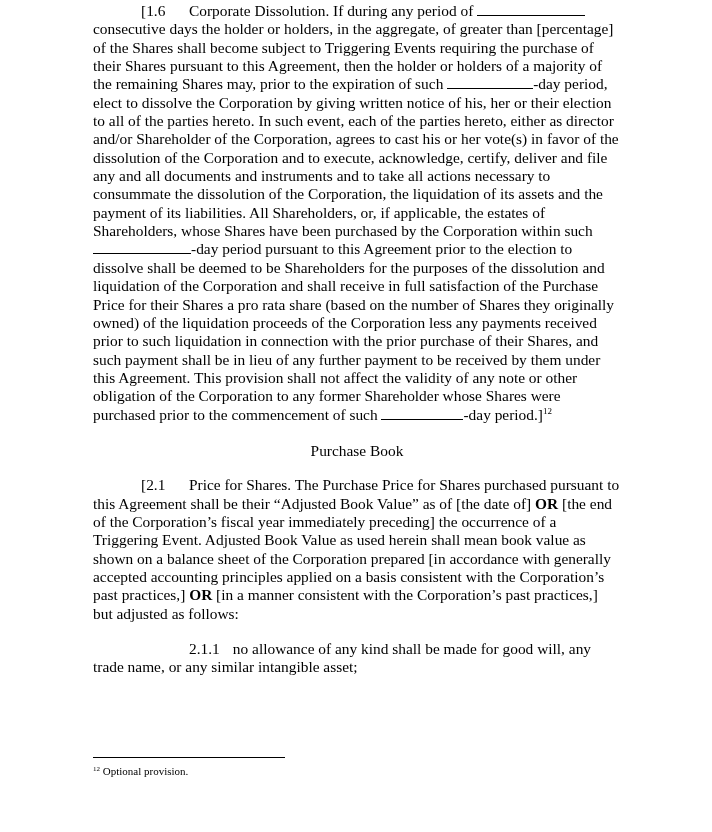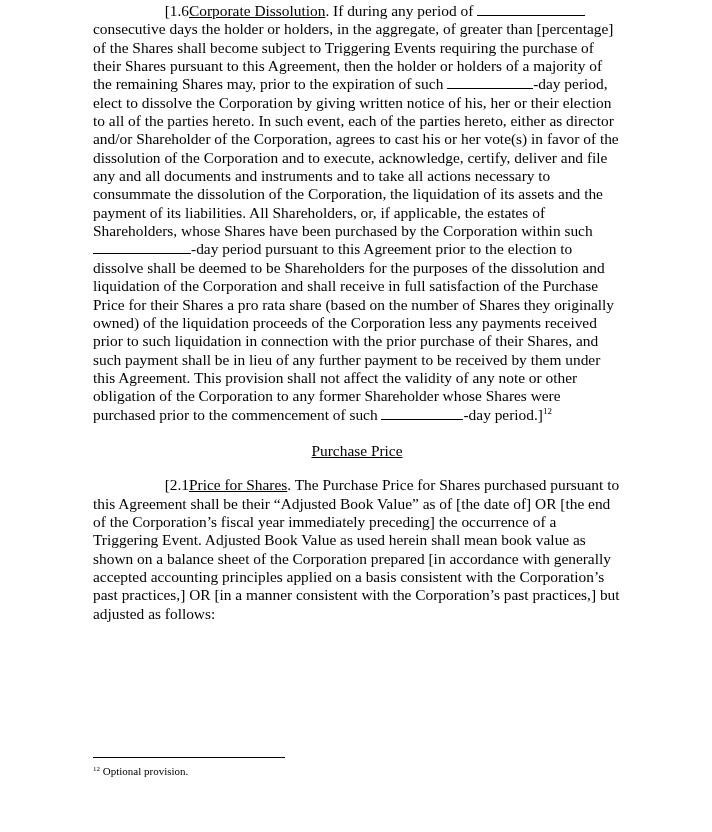--- a/index.html
+++ b/index.html
@@ -1,44 +1,45 @@
 <!DOCTYPE html>
 <html><head>
 <meta charset="utf-8">
 <style>
   html, body { margin: 0; padding: 0; background: #ffffff; }
   body { width: 712px; height: 832px; position: relative; overflow: hidden;
          font-family: "Liberation Serif", serif; color: #000; }
   .page { position: absolute; left: 93px; top: 2px; width: 528px; font-size: 15.4px; line-height: 18.35px; }
   p { margin: 0; }
   .indent { display: inline-block; width: 48px; }
-  .num { display: inline-block; width: 48px; text-align: right; }
-  .u { text-decoration: underline; }
+  .num { display: inline-block; width: 48px; }
+  .u { }
   .blank { display: inline-block; border-bottom: 1.6px solid #000; height: 13px; vertical-align: baseline; }
   .b80 { width: 108px; }
   .b87 { width: 86px; }
   .b90 { width: 98px; }
   .b91 { width: 82px; }
   sup { font-size: 9px; line-height: 0; vertical-align: 6px; }
   .heading { text-align: center; margin-top: 18px; margin-bottom: 16px; }
   .sub { margin-top: 17px; }
   .subindent { display: inline-block; width: 96px; }
   .subnum { display: inline-block; width: 40px; }
   .fn-rule { position: absolute; left: 93px; top: 757px; width: 192px; border-top: 1px solid #000; }
   .footnote { position: absolute; left: 93px; top: 765px; font-size: 11px; font-family: "Liberation Serif", serif; text-align: right; }
   .footnote sup { font-size: 7px; vertical-align: 4px; }
-  b { font-weight: normal; }
+  b { font-weight: bold; }
 </style>
 </head>
 <body>
 
 <div class="page">
   <p><span class="indent"></span><span class="num">[1.6</span><span class="u">Corporate Dissolution</span><span>. If during any period of </span><span class="blank b80"></span><span> consecutive days the holder or holders, in the aggregate, of greater than [percentage] of the Shares shall become subject to Triggering Events requiring the purchase of their Shares pursuant to this Agreement, then the holder or holders of a majority of the remaining Shares may, prior to the expiration of such </span><span class="blank b87"></span><span>-day period, elect to dissolve the Corporation by giving written notice of his, her or their election to all of the parties hereto. In such event, each of the parties hereto, either as director and/or Shareholder of the Corporation, agrees to cast his or her vote(s) in favor of the dissolution of the Corporation and to execute, acknowledge, certify, deliver and file any and all documents and instruments and to take all actions necessary to consummate the dissolution of the Corporation, the liquidation of its assets and the payment of its liabilities. All Shareholders, or, if applicable, the estates of Shareholders, whose Shares have been purchased by the Corporation within such </span><span class="blank b90"></span><span>-day period pursuant to this Agreement prior to the election to dissolve shall be deemed to be Shareholders for the purposes of the dissolution and liquidation of the Corporation and shall receive in full satisfaction of the Purchase Price for their Shares a pro rata share (based on the number of Shares they originally owned) of the liquidation proceeds of the Corporation less any payments received prior to such liquidation in connection with the prior purchase of their Shares, and such payment shall be in lieu of any further payment to be received by them under this Agreement. This provision shall not affect the validity of any note or other obligation of the Corporation to any former Shareholder whose Shares were purchased prior to the commencement of such </span><span class="blank b91"></span><span>-day period.]</span><sup>12</sup></p>
 
-  <p class="heading"><span class="u">Purchase Price</span></p>
+  <p class="heading"><span class="u">Purchase Book</span></p>
 
   <p><span class="indent"></span><span class="num">[2.1</span><span class="u">Price for Shares</span><span>. The Purchase Price for Shares purchased pursuant to this Agreement shall be their “Adjusted Book Value” as of [the date of] </span><b>OR</b><span> [the end of the Corporation’s fiscal year immediately preceding] the occurrence of a Triggering Event. Adjusted Book Value as used herein shall mean book value as shown on a balance sheet of the Corporation prepared [in accordance with generally accepted accounting principles applied on a basis consistent with the Corporation’s past practices,] </span><b>OR</b><span> [in a manner consistent with the Corporation’s past practices,] but adjusted as follows:</span></p>
 
+  <p class="sub"><span class="subindent"></span><span class="subnum">2.1.1</span> <span>no allowance of any kind shall be made for good will, any trade name, or any similar intangible asset;</span></p>
 
 </div>
 
 <div class="fn-rule"></div>
 <div class="footnote"><sup>12</sup> <span>Optional provision.</span></div>
 
 </body></html>

